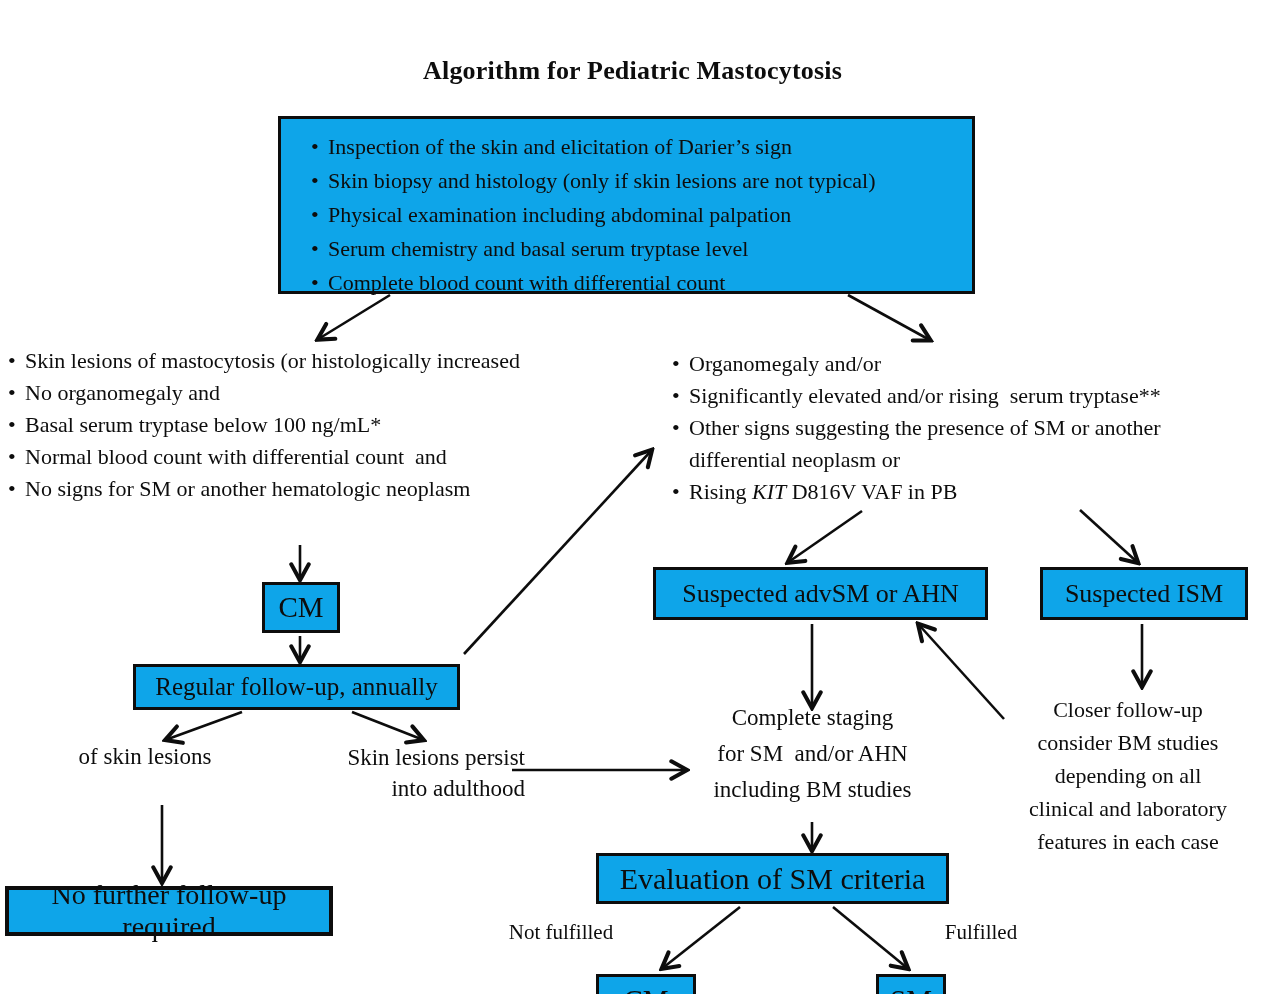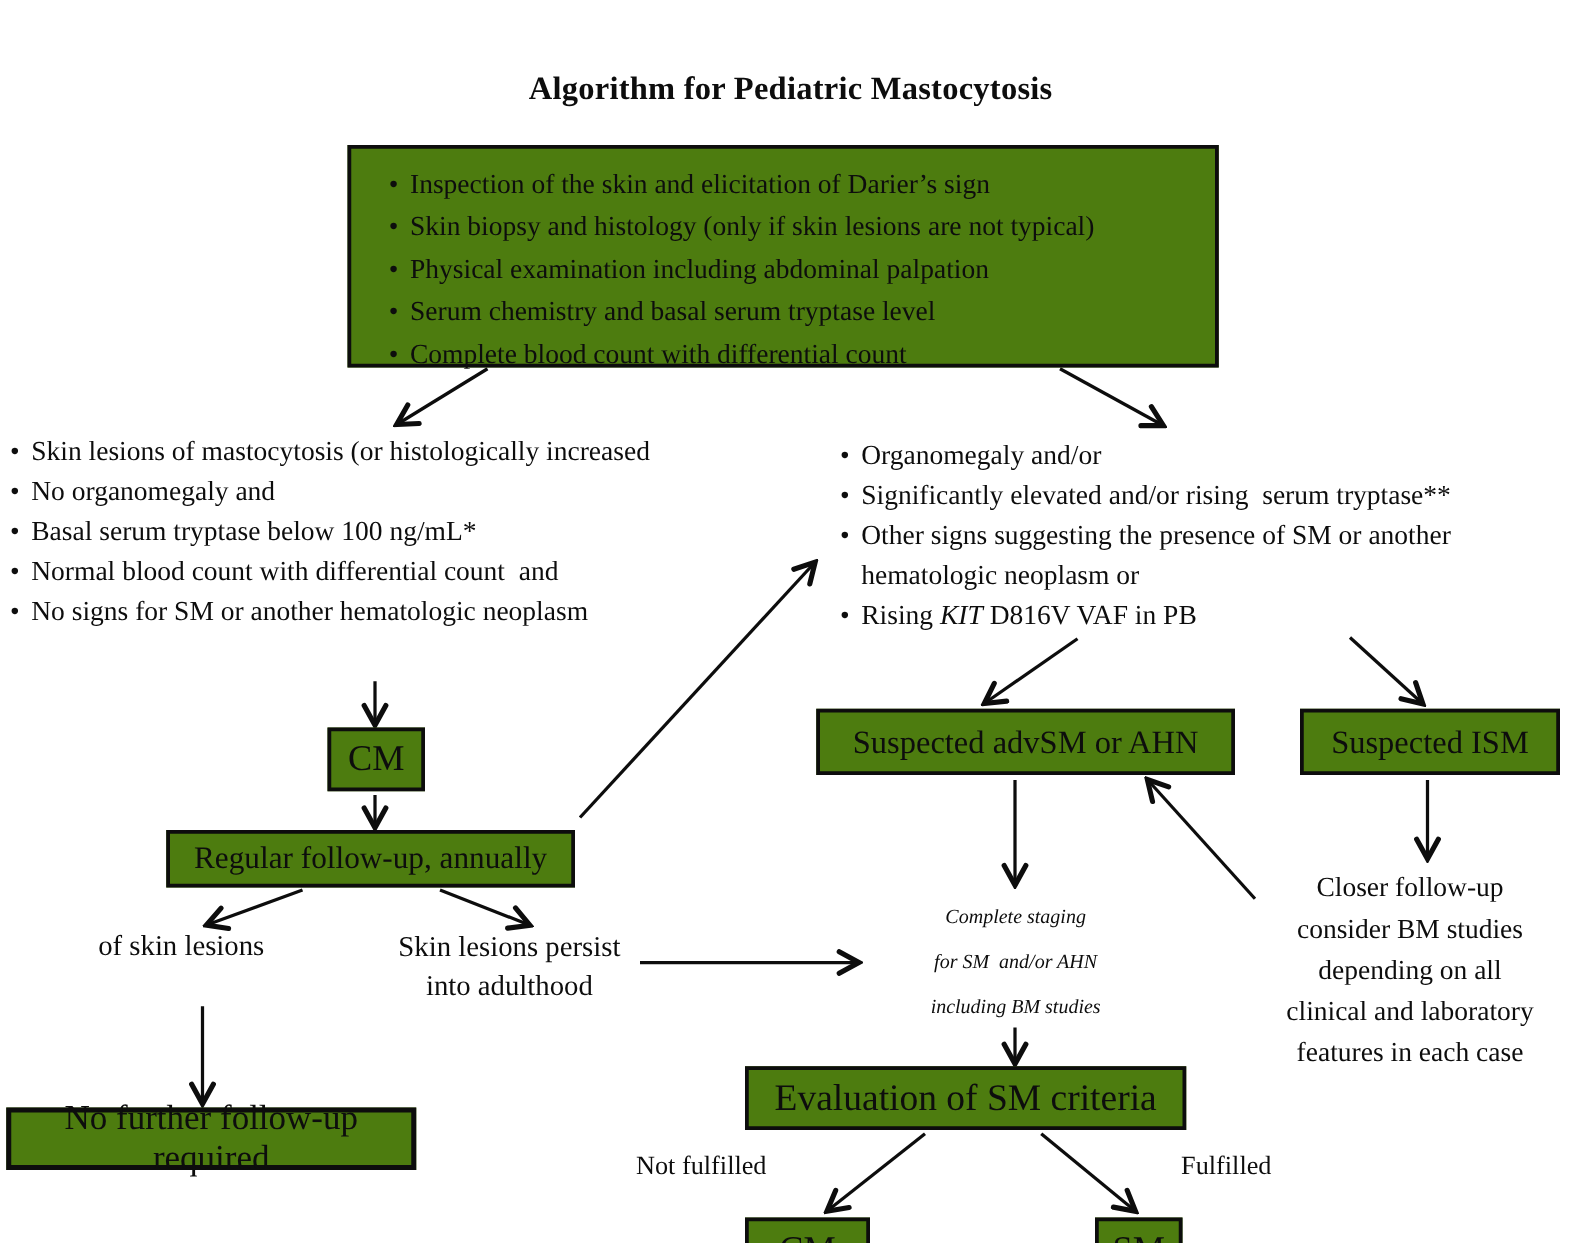--- a/index.html
+++ b/index.html
@@ -7,43 +7,43 @@
     position:relative;width:1265px;height:994px;background:#ffffff;
     font-family:"Liberation Serif","DejaVu Serif",serif;color:#0d0d0d;overflow:hidden;margin-top:48px;
   }
   #arrow-layer{position:absolute;left:0;top:0;width:1265px;height:994px;z-index:1;}
   .abs{position:absolute;z-index:2;}
   .title{
     left:0;top:8px;width:1265px;text-align:center;
     font-size:26px;font-weight:bold;letter-spacing:.2px;
   }
   .box{
-    position:absolute;z-index:2;background:#4d7c0f;border:3px solid #0d0d0d;
+    position:absolute;z-index:2;background:#0ea5e9;border:3px solid #0d0d0d;
     display:flex;align-items:center;justify-content:center;text-align:center;
   }
   .top-box{left:278px;top:68px;width:691px;height:172px;display:block;}
   .top-box .inner{padding:11px 6px 0 30px;font-size:22px;line-height:34px;text-align:left;}
   .left-list{left:8px;top:297px;width:640px;font-size:22px;line-height:32px;}
   .right-list{left:672px;top:300px;width:590px;font-size:22px;line-height:32px;}
   .ln{white-space:pre;}
   .dot{display:inline-block;width:17px;}
   .c{padding-left:17px;}
   .it{font-style:italic;}
   .cm-box{left:262px;top:534px;width:72px;height:45px;font-size:29px;}
   .regular-box{left:133px;top:616px;width:321px;height:40px;font-size:25px;}
   .advsm-box{left:653px;top:519px;width:329px;height:47px;font-size:26px;}
   .ism-box{left:1040px;top:519px;width:202px;height:47px;font-size:26px;}
   .nofollow-box{left:5px;top:838px;width:320px;height:42px;border-width:4px;font-size:28px;}
   .eval-box{left:596px;top:805px;width:347px;height:45px;font-size:30px;}
   .cm2-box{left:596px;top:926px;width:94px;height:46px;font-size:29px;}
   .sm-box{left:876px;top:926px;width:64px;height:46px;font-size:29px;}
   .lbl{position:absolute;z-index:2;text-align:center;}
   .regression-lbl{left:20px;top:694px;width:250px;font-size:23px;line-height:30px;}
-  .persist-lbl{left:290px;top:694px;width:235px;font-size:23px;line-height:31px;}
-  .staging-lbl{left:690px;top:668px;width:245px;font-size:16px;line-height:36px;font-style:italic;}
+  .persist-lbl{left:290px;top:694px;width:235px;font-size:23px;line-height:31px;text-align:right;}
+  .staging-lbl{left:690px;top:652px;width:245px;font-size:23px;line-height:36px;}
   .closer-lbl{left:1002px;top:645px;width:252px;font-size:22px;line-height:33px;}
   .notfulfilled-lbl{left:496px;top:872px;width:130px;font-size:21px;text-align:center;}
   .fulfilled-lbl{left:916px;top:872px;width:130px;font-size:21px;}
 </style>
 </head>
 <body>
 
 <div class="figure">
 
   <svg id="arrow-layer" viewBox="0 0 1265 994">
@@ -88,21 +88,21 @@
       <div class="ln"><span class="dot">•</span><span>No organomegaly and</span></div>
       <div class="ln"><span class="dot">•</span><span>Basal serum tryptase below 100 ng/mL*</span></div>
       <div class="ln"><span class="dot">•</span><span>Normal blood count with differential count  and</span></div>
       <div class="ln"><span class="dot">•</span><span>No signs for SM or another hematologic neoplasm</span></div>
     </div>
 
   <div class="abs right-list">
       <div class="ln"><span class="dot">•</span><span>Organomegaly and/or</span></div>
       <div class="ln"><span class="dot">•</span><span>Significantly elevated and/or rising  serum tryptase**</span></div>
       <div class="ln"><span class="dot">•</span><span>Other signs suggesting the presence of SM or another</span></div>
-      <div class="ln c"><span>hematologic neoplasm or</span></div>
+      <div class="ln c"><span>differential neoplasm or</span></div>
       <div class="ln"><span class="dot">•</span><span>Rising </span><span class="it">KIT</span><span> D816V VAF in PB</span></div>
     </div>
 
   <div class="box cm-box">
     <span>CM</span>
   </div>
 
   <div class="box regular-box">
     <span>Regular follow-up, annually</span>
   </div>

